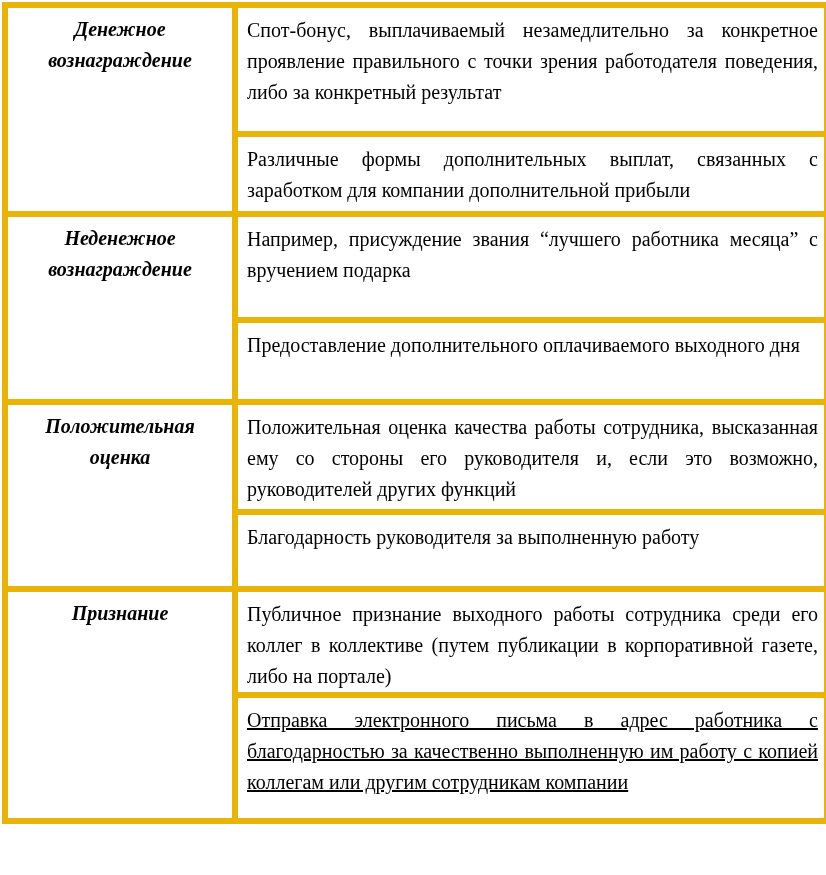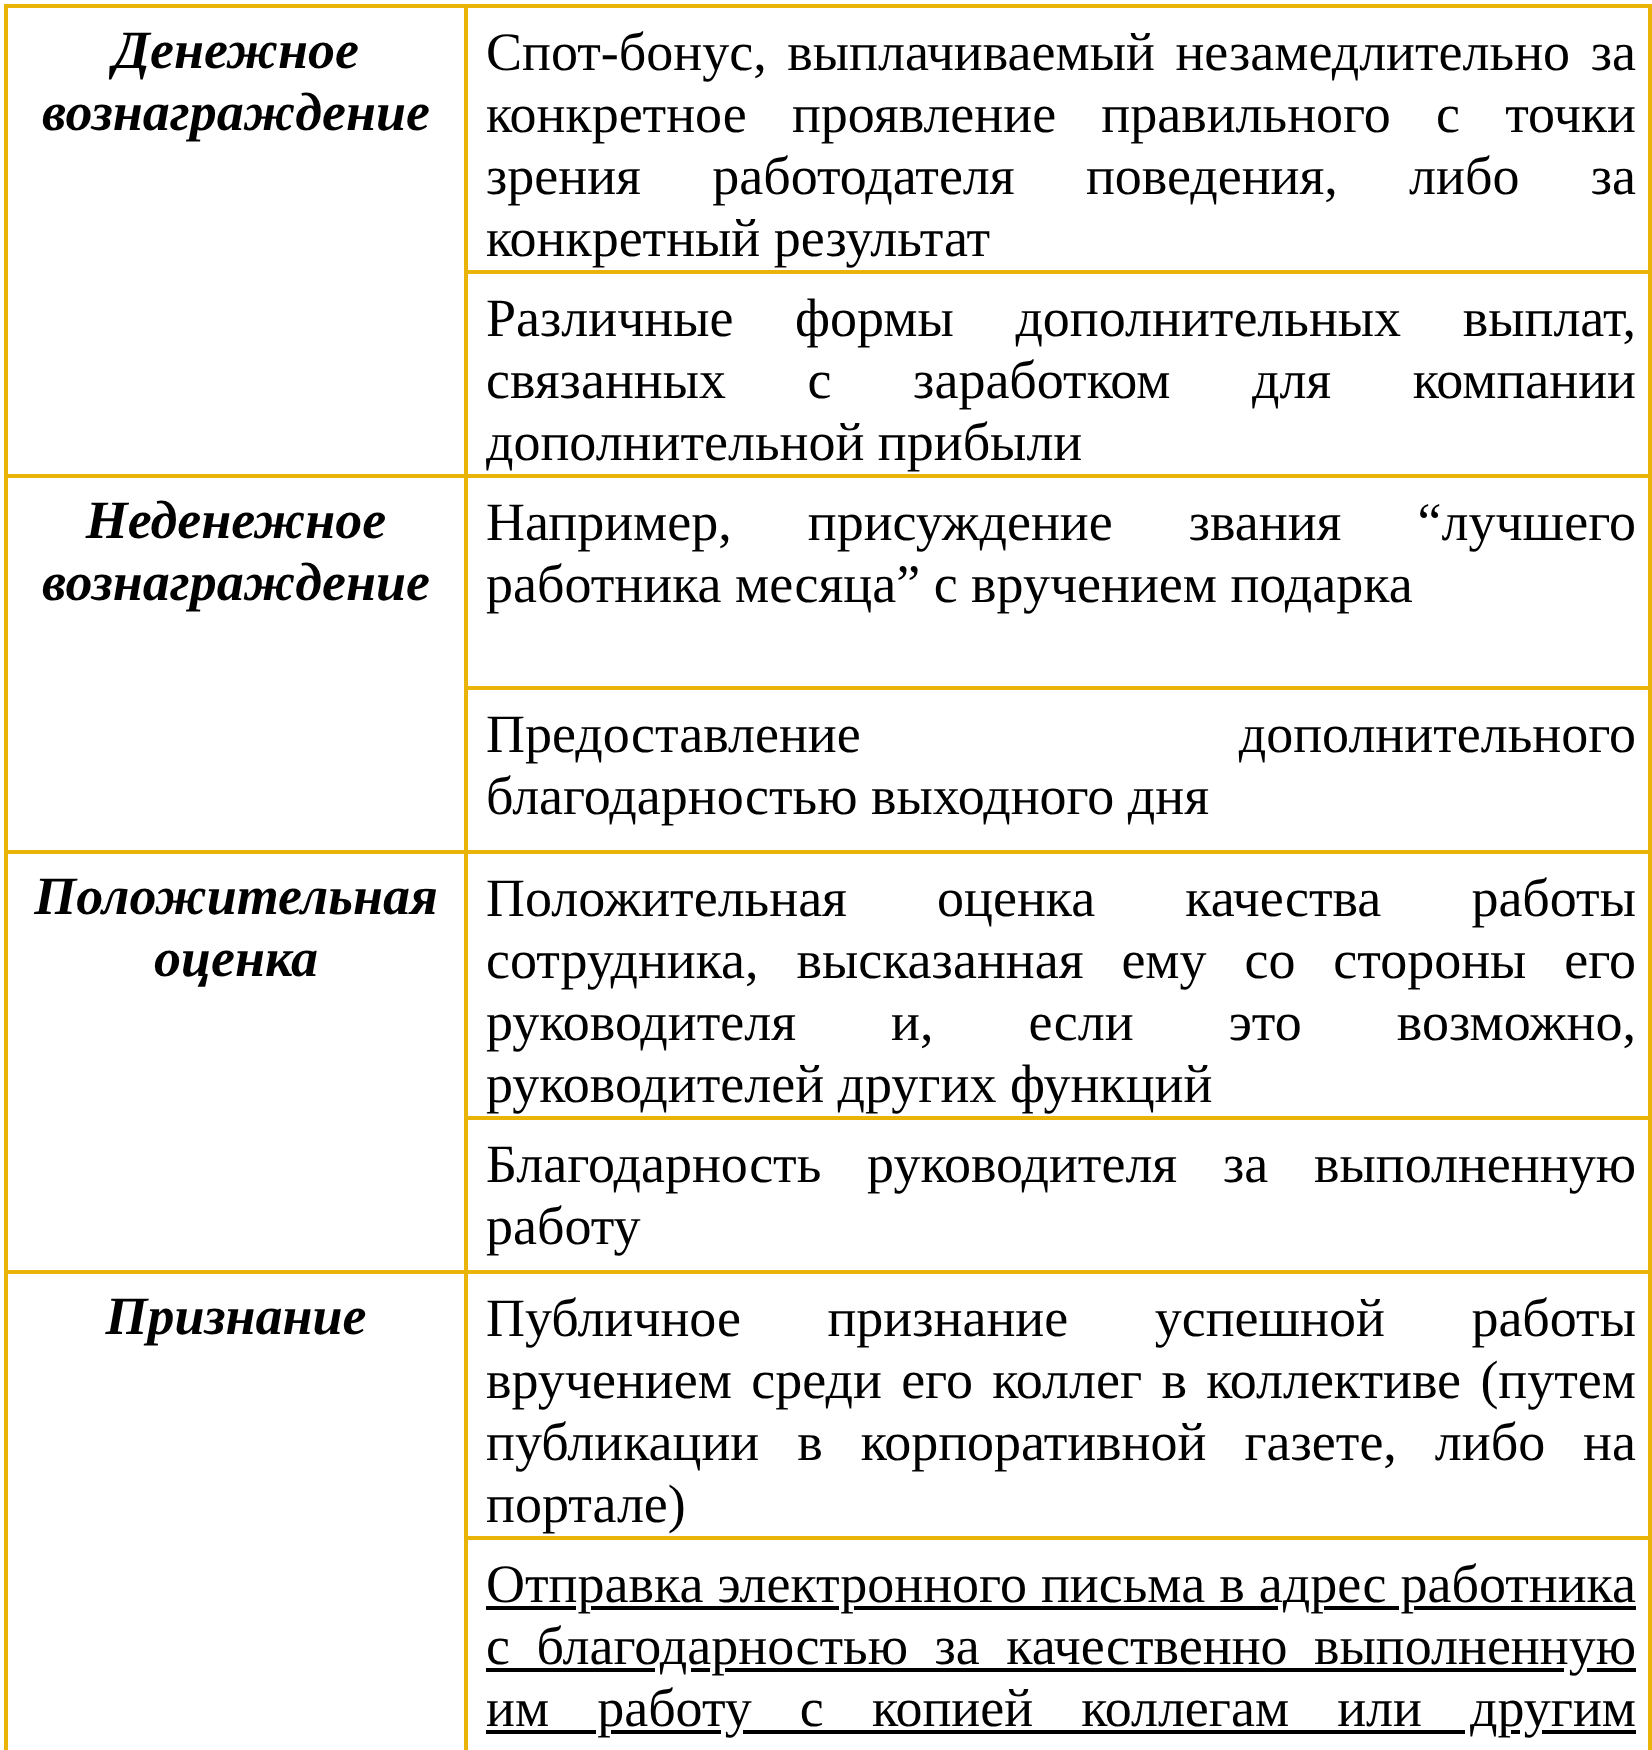--- a/index.html
+++ b/index.html
@@ -17,24 +17,24 @@
     padding: 2px 2px 0 2px;
     font-family: "Liberation Serif", "DejaVu Serif", serif;
     color: #000000;
   }
   table.reward-table {
     border-collapse: collapse;
     table-layout: fixed;
     width: 822px;
   }
   table.reward-table td {
-    border: 2px solid #eab308;
+    border: 6px solid #eab308;
     vertical-align: top;
     box-sizing: border-box;
-    font-size: 27px;
+    font-size: 20px;
     line-height: 31px;
   }
   td.cat {
     width: 230px;
     text-align: center;
     font-weight: bold;
     font-style: italic;
     padding: 6px 6px 0 6px;
   }
   td.desc {
@@ -68,33 +68,33 @@
       </tr>
       <tr class="r1b">
         <td class="desc">Различные формы дополнительных выплат, связанных с заработком для компании дополнительной прибыли</td>
       </tr>
 
       <tr class="r2a">
         <td class="cat" rowspan="2">Неденежное вознаграждение</td>
         <td class="desc">Например, присуждение звания “лучшего работника месяца” с вручением подарка</td>
       </tr>
       <tr class="r2b">
-        <td class="desc">Предоставление дополнительного благодарностью выходного дня</td>
+        <td class="desc">Предоставление дополнительного оплачиваемого выходного дня</td>
       </tr>
 
       <tr class="r3a">
         <td class="cat" rowspan="2">Положительная оценка</td>
         <td class="desc">Положительная оценка качества работы сотрудника, высказанная ему со стороны его руководителя и, если это возможно, руководителей других функций</td>
       </tr>
       <tr class="r3b">
         <td class="desc">Благодарность руководителя за выполненную работу</td>
       </tr>
 
       <tr class="r4a">
         <td class="cat" rowspan="2">Признание</td>
-        <td class="desc">Публичное признание успешной работы вручением среди его коллег в коллективе (путем публикации в корпоративной газете, либо на портале)</td>
+        <td class="desc">Публичное признание выходного работы сотрудника среди его коллег в коллективе (путем публикации в корпоративной газете, либо на портале)</td>
       </tr>
       <tr class="r4b">
         <td class="desc">Отправка электронного письма в адрес работника с благодарностью за качественно выполненную им работу с копией коллегам или другим сотрудникам компании</td>
       </tr>
     </tbody>
   </table>
 </div>
 
 </body></html>

